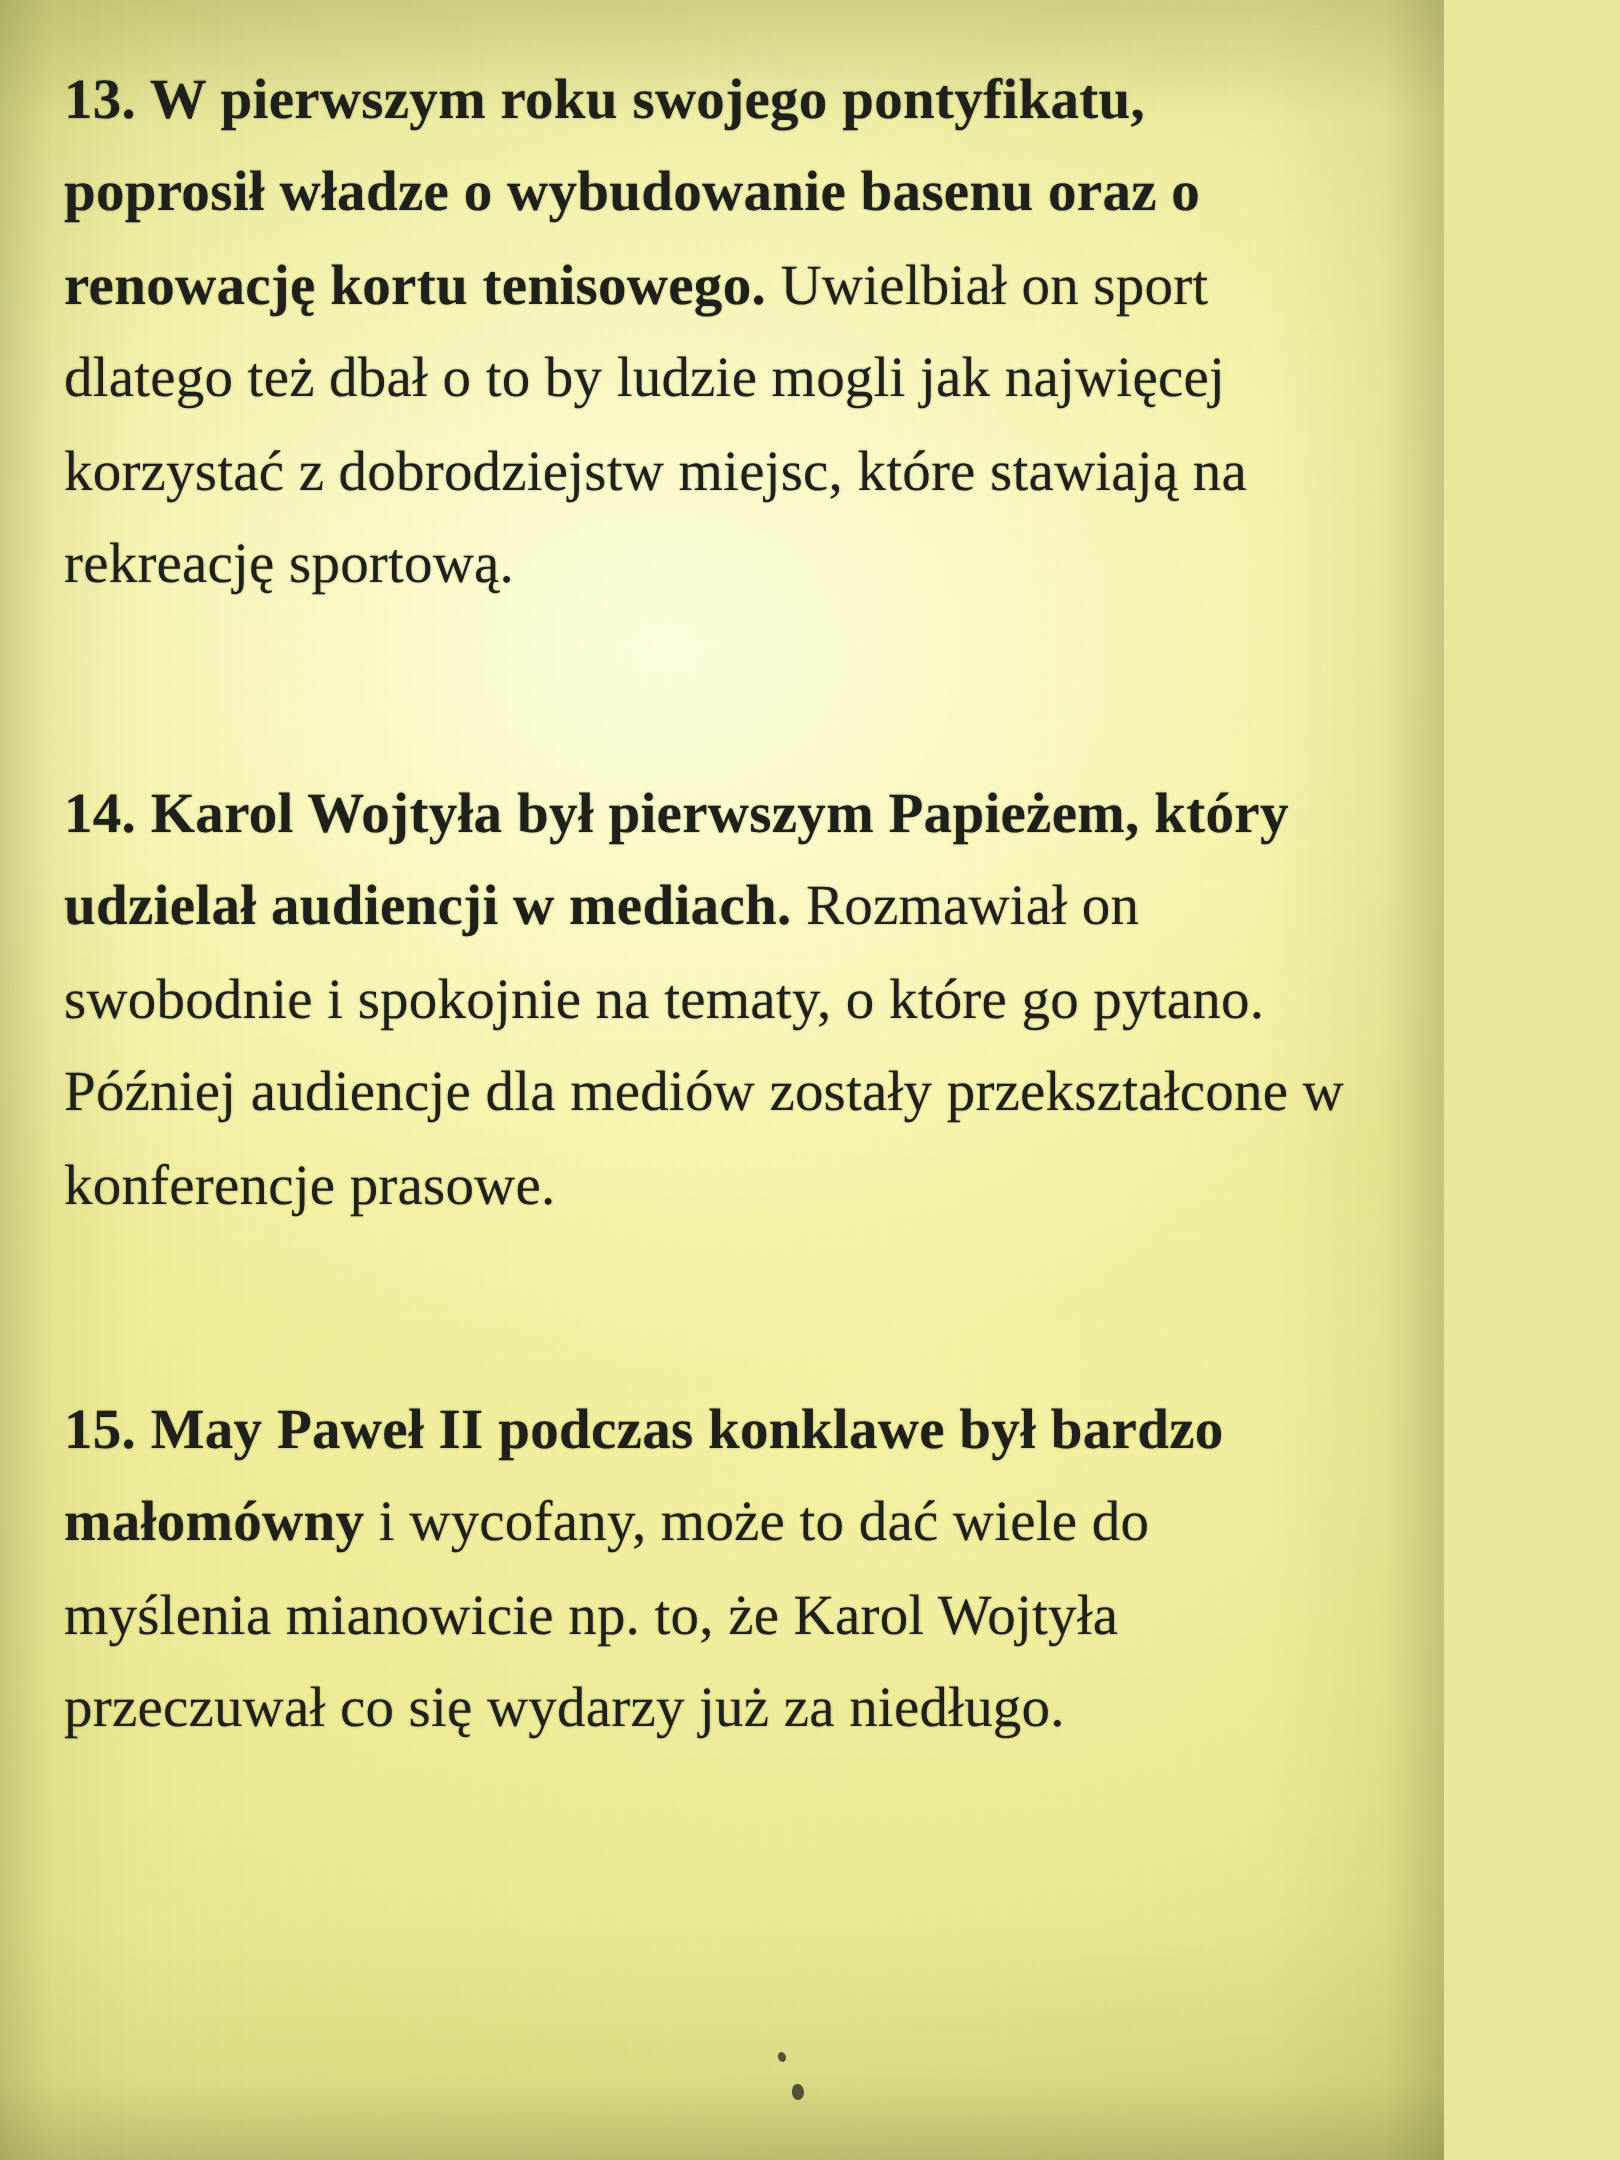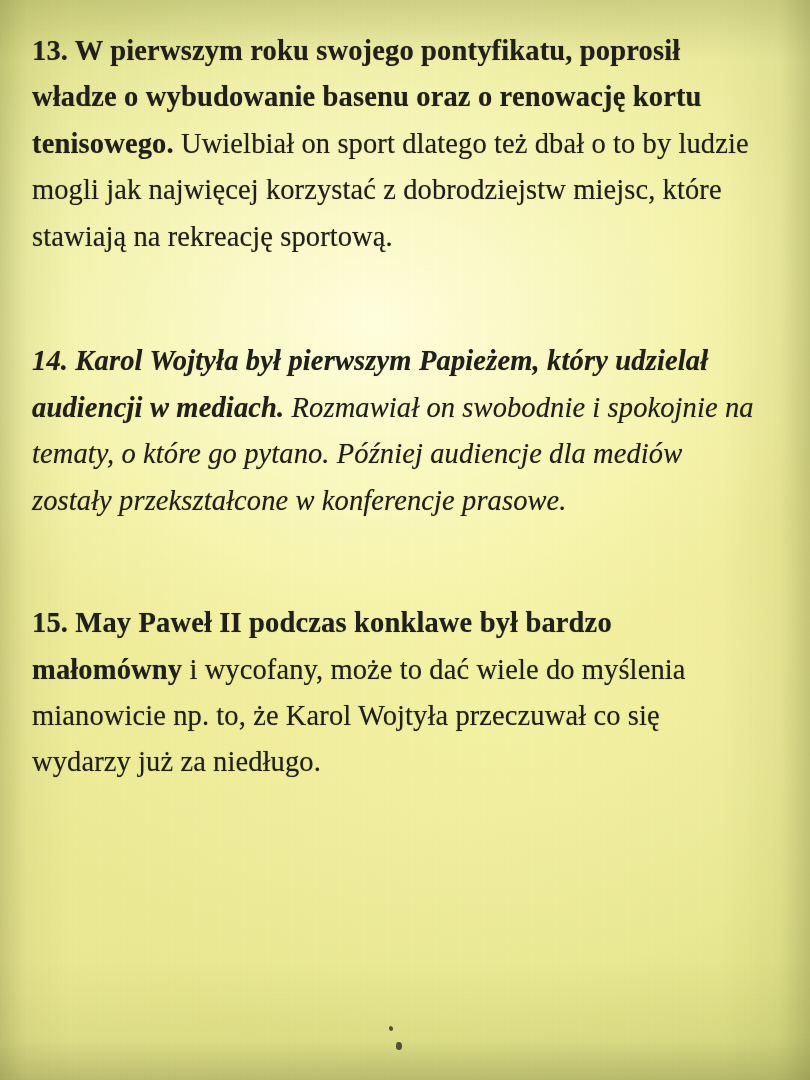--- a/index.html
+++ b/index.html
@@ -10,21 +10,21 @@
     width: 810px;
     height: 1080px;
     overflow: hidden;
     font-family: "Liberation Serif", "DejaVu Serif", serif;
     background: #e8e89a;
   }
 
   
   .page {
     position: relative;
-    width: 810px;
+    width: 722px;
     height: 1080px;
     box-sizing: border-box;
     background:
       radial-gradient(ellipse 680px 520px at 46% 30%, rgba(255,255,225,0.95) 0%, rgba(252,250,190,0.55) 45%, rgba(240,236,150,0.18) 70%, rgba(232,228,140,0) 100%),
       radial-gradient(ellipse 900px 700px at 62% 64%, rgba(246,244,168,0.85) 0%, rgba(236,234,146,0.45) 55%, rgba(226,226,130,0) 100%),
       linear-gradient(160deg, #d9dd86 0%, #e6e79a 14%, #efeea4 34%, #eeeb9c 52%, #e9e693 70%, #dfe088 86%, #cfd47c 100%);
     overflow: hidden;
   }
   
   .page::before {
@@ -67,21 +67,21 @@
   }
   .para .lead {
     font-weight: 700;
     letter-spacing: 0.15px;
   }
   .para .body {
     font-weight: 400;
   }
 
   #para-13 { margin-top: 8px; margin-bottom: 78px; }
-  #para-14 { margin-bottom: 76px; font-style: italic; }
+  #para-14 { margin-bottom: 76px; }
   #para-15 { margin-bottom: 0; }
 
   
   .speck-wrap {
     position: absolute;
     left: 0;
     right: 0;
     bottom: 18px;
     height: 46px;
     z-index: 3;

